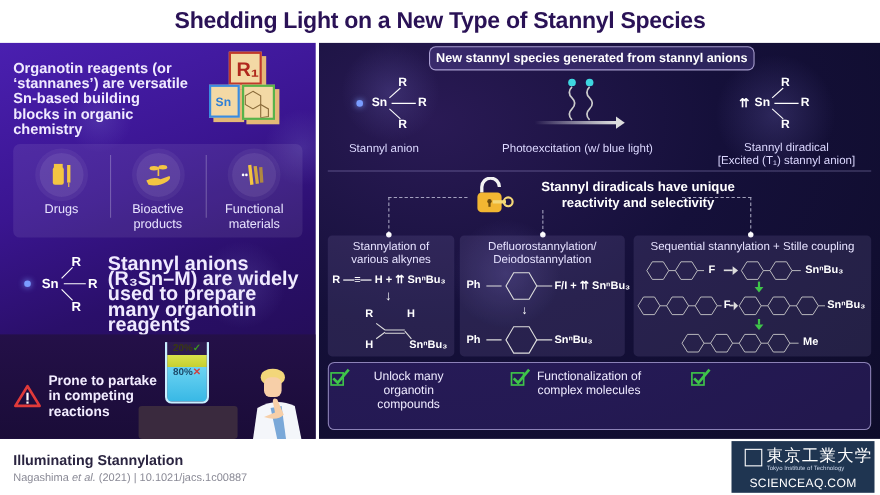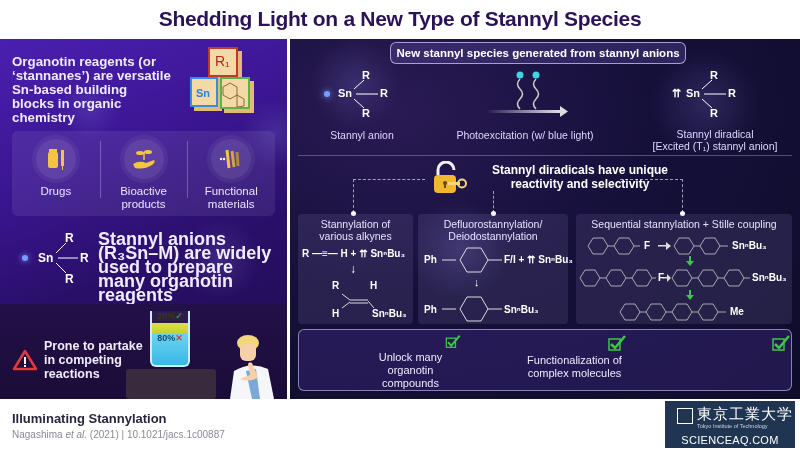--- a/index.html
+++ b/index.html
@@ -29,21 +29,21 @@
 .person{position:absolute;left:222px;top:296px;width:60px;height:64px}
 .r-header{position:absolute;left:100px;top:3px;width:296px;height:22px;border:1px solid rgba(220,210,255,.7);border-radius:6px;background:rgba(120,100,200,.25);font-size:11.5px;font-weight:bold;color:#fff;text-align:center;line-height:20px}
 .cap{position:absolute;font-size:10.5px;color:#dcd8ff;text-align:center;line-height:12px}
 .divider{position:absolute;left:8px;top:116px;width:494px;border-top:1px solid rgba(180,170,230,.4)}
 .lock-text{position:absolute;left:190px;top:124px;width:200px;font-size:12px;font-weight:bold;color:#fff;text-align:center;line-height:14px}
 .dash{position:absolute;border-color:rgba(220,220,240,.7);border-style:dashed;border-width:0}
 .dot{position:absolute;width:5px;height:5px;border-radius:50%;background:#fff}
 .card{position:absolute;top:175px;height:110px;background:rgba(160,150,210,.14);border-radius:4px}
 .card-title{position:absolute;left:0;right:0;top:4px;font-size:10.5px;color:#e6e2ff;text-align:center;line-height:12px}
 .benefits{position:absolute;left:8px;top:290px;width:494px;height:62px;border:1px solid rgba(210,200,250,.6);border-radius:6px;background:rgba(90,60,180,.25);display:flex}
-.ben{flex:1;display:flex;flex-direction:column;align-items:flex-end;padding-top:4px}
+.ben{flex:1;display:flex;flex-direction:row;align-items:flex-start;padding-top:4px}
 .ben-label{font-size:11px;color:#eeeaff;text-align:center;line-height:13px;margin-top:2px}
 .footer-title{position:absolute;left:12px;top:411px;font-size:13px;font-weight:bold;color:#2a2440}
 .footer-cite{position:absolute;left:12px;top:429px;font-size:10px;color:#8a8a96}
 .logo{position:absolute;left:665px;top:401px;width:130px;height:47px;background:#1f3551}
 .logo-kanji{position:absolute;left:32px;top:4px;font-size:15px;color:#fff;letter-spacing:1px}
 .logo-sub{position:absolute;left:32px;top:22px;font-size:5.5px;color:#c8d3e6}
 .logo-wm{position:absolute;left:0;right:0;bottom:2px;text-align:center;font-size:11px;color:#fff;letter-spacing:.3px}
 .logo-mark{position:absolute;left:12px;top:7px;width:16px;height:16px;border:1.5px solid #fff}
 </style>
 </head>
@@ -55,21 +55,21 @@
 
   <div class="left">
     <div class="glow" style="left:60px;top:40px;width:60px;height:60px"></div>
     <div class="glow" style="left:240px;top:60px;width:70px;height:70px"></div>
     <div class="glow" style="left:180px;top:180px;width:80px;height:80px"></div>
 
     <div class="intro">Organotin reagents (or ‘stannanes’) are versatile Sn-based building blocks in organic chemistry</div>
 
     <div class="blocks">
       <div class="blk" style="left:22px;top:0;width:30px;height:30px;border-color:#c0392b;box-shadow:4px 4px 0 #e4b877">
-        <span style="position:absolute;left:5px;top:4px;font-weight:normal;font-size:14px;color:#b0281d">R₁</span>
+        <span style="position:absolute;left:5px;top:4px;font-weight:bold;font-size:18px;color:#b0281d">R₁</span>
       </div>
       <div class="blk" style="left:4px;top:30px;width:28px;height:30px;border-color:#3a8ce0;box-shadow:4px 4px 0 #e4b877">
         <span style="position:absolute;left:4px;top:8px;font-weight:bold;font-size:11px;color:#2f7fd6">Sn</span>
       </div>
       <div class="blk" style="left:34px;top:30px;width:30px;height:32px;border-color:#58b34a;box-shadow:4px 4px 0 #e4b877">
         <svg width="26" height="28" viewBox="0 0 26 28">
             <polygon points="8,4 15,8 15,16 8,20 1,16 1,8" fill="none" stroke="#8a6b3a" stroke-width="1"></polygon>
             <polygon points="15,16 22,20 22,27 15,28" fill="none" stroke="#8a6b3a" stroke-width="1"></polygon>
           </svg>
       </div>
@@ -163,21 +163,21 @@
       <span class="chem" style="left:24px;top:20px;font-size:11px">Sn</span>
       <span class="chem" style="left:48px;top:2px;font-size:11px">R</span>
       <span class="chem" style="left:66px;top:20px;font-size:11px">R</span>
       <span class="chem" style="left:48px;top:40px;font-size:11px">R</span>
       <svg style="position:absolute;left:0;top:0" width="80" height="60">
           <line x1="40" y1="22" x2="50" y2="13" stroke="#fff"></line>
           <line x1="42" y1="27" x2="64" y2="27" stroke="#fff"></line>
           <line x1="40" y1="32" x2="50" y2="41" stroke="#fff"></line>
         </svg>
     </div>
-    <div class="cap" style="left:27px;top:90px;width:90px">Stannyl anion</div>
+    <div class="cap" style="left:14px;top:90px;width:90px">Stannyl anion</div>
 
     <svg style="position:absolute;left:196px;top:32px" width="90" height="50">
       <circle cx="34" cy="4" r="3.5" fill="#3ed6e0"></circle>
         <circle cx="50" cy="4" r="3.5" fill="#3ed6e0"></circle>
       <path d="M34 8 q-5 5 0 10 q5 5 0 10 q-5 5 0 10" stroke="#ccc" fill="none" stroke-width="1.5"></path>
       <path d="M50 8 q-5 5 0 10 q5 5 0 10 q-5 5 0 10" stroke="#ccc" fill="none" stroke-width="1.5"></path>
       <defs>
           <linearGradient id="ag" x1="0" x2="1">
             <stop offset="0" stop-color="#fff" stop-opacity="0"></stop>
             <stop offset="1" stop-color="#ddd"></stop>

